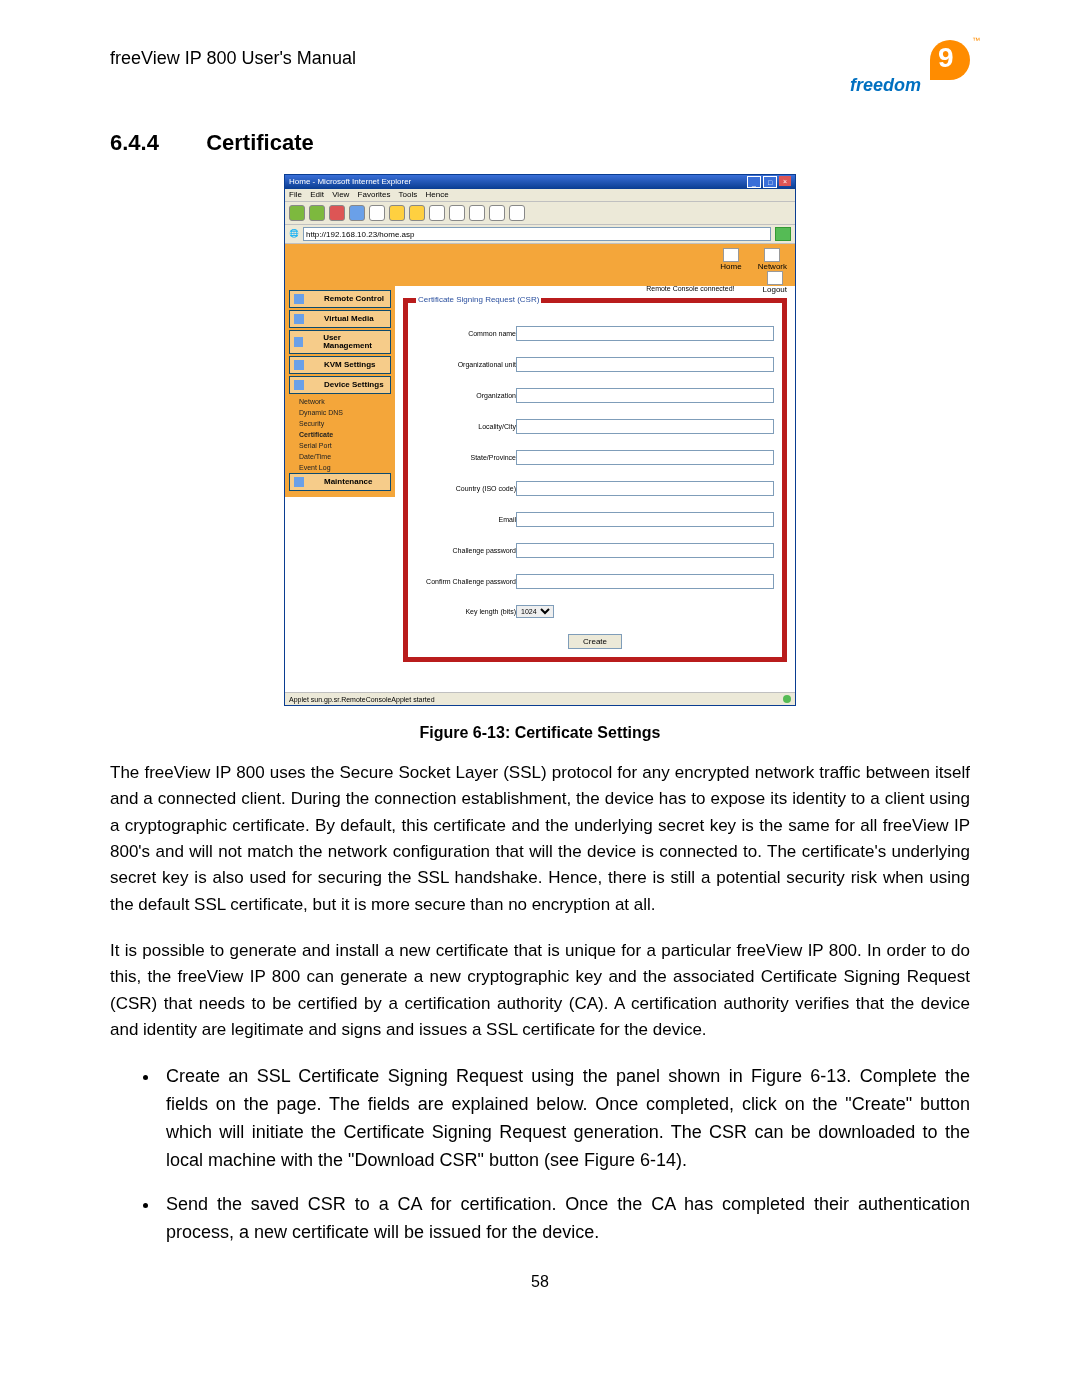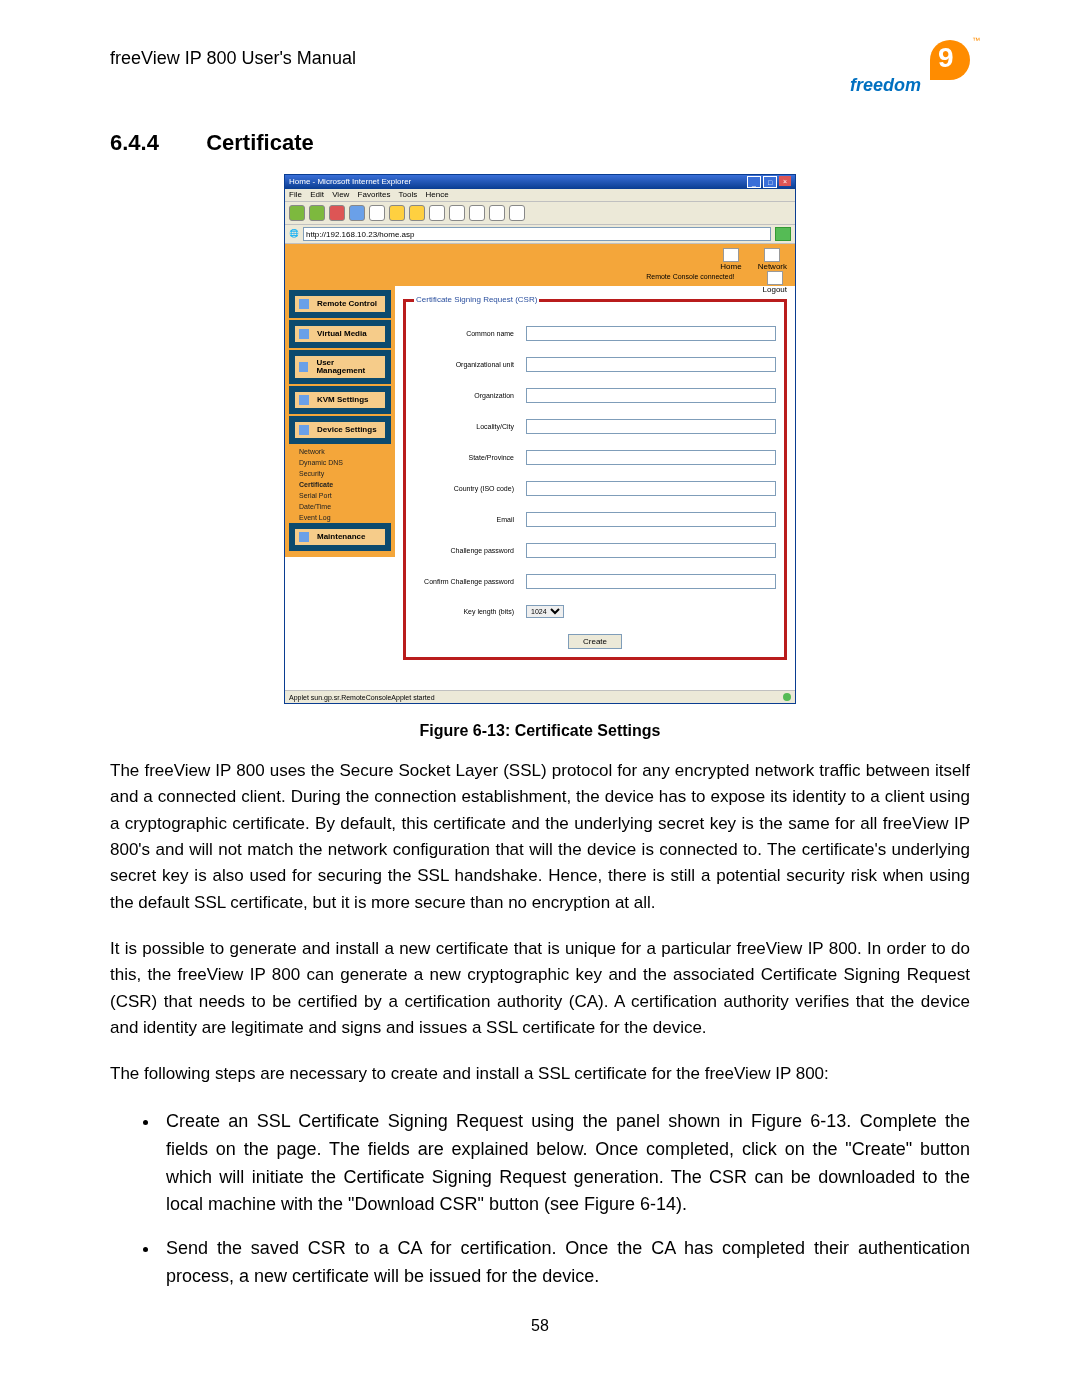--- a/index.html
+++ b/index.html
@@ -36,29 +36,29 @@
   .addr{background:#ece9d8;padding:2px 4px;display:flex;align-items:center;gap:4px;border-bottom:1px solid #c0c0c0;}
   .addr input{flex:1;height:12px;font-size:8px;padding:0 2px;border:1px solid #7f9db9;}
   .go{width:14px;height:12px;background:#5b5;border:1px solid #393;}
   .appbody{display:flex;background:#fff;}
   .appleft{width:110px;}
   .appright{flex:1;padding:10px 8px 30px 8px;}
   .orangebar{background:#f4a63a;display:flex;justify-content:space-between;align-items:flex-end;padding:4px 8px 2px 8px;height:36px;flex-direction:column;}
   .orangebar .l{display:flex;gap:16px;align-items:flex-end;}
   .orangebar .l div{text-align:center;}
   .ob-ico{width:14px;height:12px;background:#fff;border:1px solid #999;margin:0 auto 1px;}
-  .orangebar .r{display:flex;gap:20px;}
+  .orangebar .r{display:flex;gap:20px;align-items:flex-end;}
   .sidemenu{background:#f4a63a;padding:4px;}
-  .sm-item{background:#f6cc8a;border:6px solid #0c4a6e;padding:3px 4px;margin-bottom:2px;font-weight:bold;display:flex;align-items:center;gap:8px;}
+  .sm-item{background:#f6cc8a;border:1px solid #0c4a6e;padding:3px 4px;margin-bottom:2px;font-weight:bold;display:flex;align-items:center;gap:20px;}
   .sm-ico{width:10px;height:10px;background:#6aa0e8;display:inline-block;}
   .sub{background:#f4a63a;padding:2px 4px 2px 10px;font-size:7px;color:#222;}
   .sub.sel{font-weight:bold;}
-  fieldset.csr{border:3px solid #b91c1c;padding:6px 8px 8px 8px;margin:0;}
+  fieldset.csr{border:5px solid #b91c1c;padding:6px 8px 8px 8px;margin:0;}
   fieldset.csr legend{color:#2a4f9e;font-size:8px;padding:0 2px;}
-  .frow{display:flex;align-items:center;margin:16px 0;gap:12px;}
+  .frow{display:flex;align-items:center;margin:16px 0;gap:0;}
   .frow label{width:100px;text-align:right;font-size:7px;}
   .frow input[type=text],.frow input[type=password]{flex:1;height:11px;border:1px solid #7f9db9;font-size:7px;}
   .frow select{height:13px;font-size:7px;border:1px solid #7f9db9;}
   .cbtn{margin:4px auto 0;display:block;padding:2px 14px;font-size:8px;border:1px solid #7f9db9;background:#ece9d8;}
   .statusb{background:#ece9d8;border-top:1px solid #c0c0c0;padding:2px 4px;display:flex;justify-content:space-between;align-items:center;font-size:7px;}
   .statusb .dot{width:8px;height:8px;background:#5b5;border-radius:50%;display:inline-block;}
   .remote-note{font-size:7px;text-align:right;padding:2px 8px;}
 </style>
 </head>
 <body>
@@ -212,21 +212,20 @@
     <div class="statusb">
       <span>Applet sun.gp.sr.RemoteConsoleApplet started</span>
       <span class="dot"></span>
     </div>
   </div>
 
   <div class="fig-caption">Figure 6-13: Certificate Settings</div>
 
   <p class="body">The freeView IP 800 uses the Secure Socket Layer (SSL) protocol for any encrypted network traffic between itself and a connected client. During the connection establishment, the device has to expose its identity to a client using a cryptographic certificate. By default, this certificate and the underlying secret key is the same for all freeView IP 800's and will not match the network configuration that will the device is connected to. The certificate's underlying secret key is also used for securing the SSL handshake. Hence, there is still a potential security risk when using the default SSL certificate, but it is more secure than no encryption at all.</p>
   <p class="body">It is possible to generate and install a new certificate that is unique for a particular freeView IP 800. In order to do this, the freeView IP 800 can generate a new cryptographic key and the associated Certificate Signing Request (CSR) that needs to be certified by a certification authority (CA). A certification authority verifies that the device and identity are legitimate and signs and issues a SSL certificate for the device.</p>
-  <p class="body">The following steps are necessary to create and install a SSL certificate for the freeView IP 800:</p>
 
   <ul class="body">
     <li>Create an SSL Certificate Signing Request using the panel shown in Figure 6-13. Complete the fields on the page. The fields are explained below. Once completed, click on the "Create" button which will initiate the Certificate Signing Request generation. The CSR can be downloaded to the local machine with the "Download CSR" button (see Figure 6-14).</li>
     <li>Send the saved CSR to a CA for certification. Once the CA has completed their authentication process, a new certificate will be issued for the device.</li>
   </ul>
 
   <div class="page-num">58</div>
 </div>
 
 </body></html>

